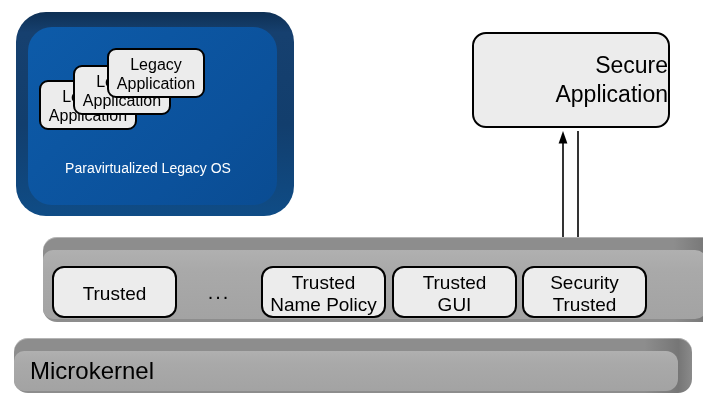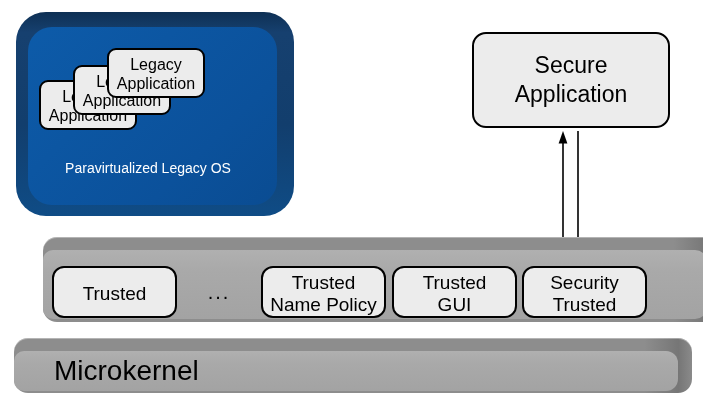--- a/index.html
+++ b/index.html
@@ -34,40 +34,40 @@
     position:absolute;box-sizing:border-box;
     background:#ececec;border:2px solid #000000;
     text-align:center;color:#000000;
   }
   .app-node{
     width:98px;height:50px;border-radius:9px;
     font-size:16px;line-height:19px;padding-top:5px;
   }
   .secure-node{
     left:472px;top:32px;width:198px;height:96px;border-radius:14px;
-    font-size:23px;line-height:29px;padding-top:17px;
+    font-size:23px;line-height:29px;padding-top:17px;text-align:right;
   }
   .svc-node{
     top:29px;width:125px;height:52px;border-radius:12px;
     font-size:19px;line-height:22px;padding-top:3px;
     display:flex;flex-direction:column;justify-content:center;
   }
   
   .os-label{
     position:absolute;left:12px;right:26px;top:148px;
     text-align:center;color:#ffffff;font-size:14px;white-space:nowrap;
   }
   .ellipsis{
     position:absolute;left:134px;top:44px;width:84px;
     text-align:center;font-size:20px;color:#000000;letter-spacing:2px;
   }
   .mk-label{
     position:absolute;left:16px;top:13px;right:14px;bottom:2px;
     display:flex;align-items:center;
-    font-size:28px;color:#000000;margin-left:24px;
+    font-size:24px;color:#000000;
   }
   .arrows{position:absolute;left:0;top:0;pointer-events:none;}
 </style>
 </head>
 <body>
 
 <div class="canvas">
 
   <div class="slab blue" style="left:16px;top:12px;width:278px;height:204px;">
     <div class="blue-face slab-face"></div>

